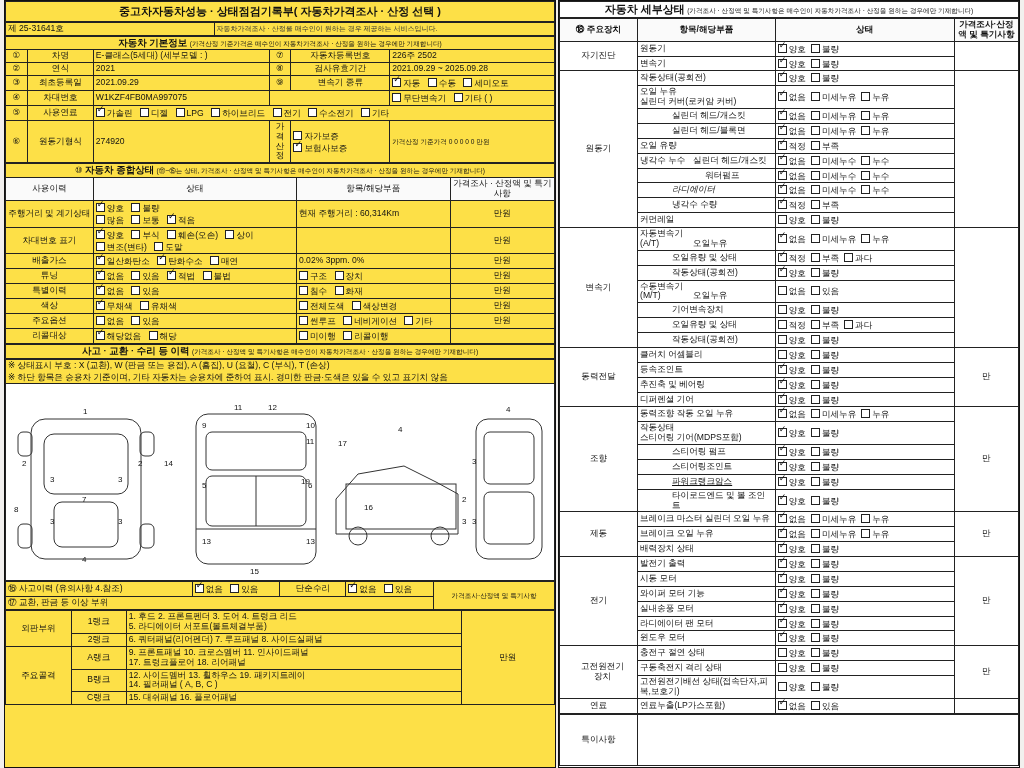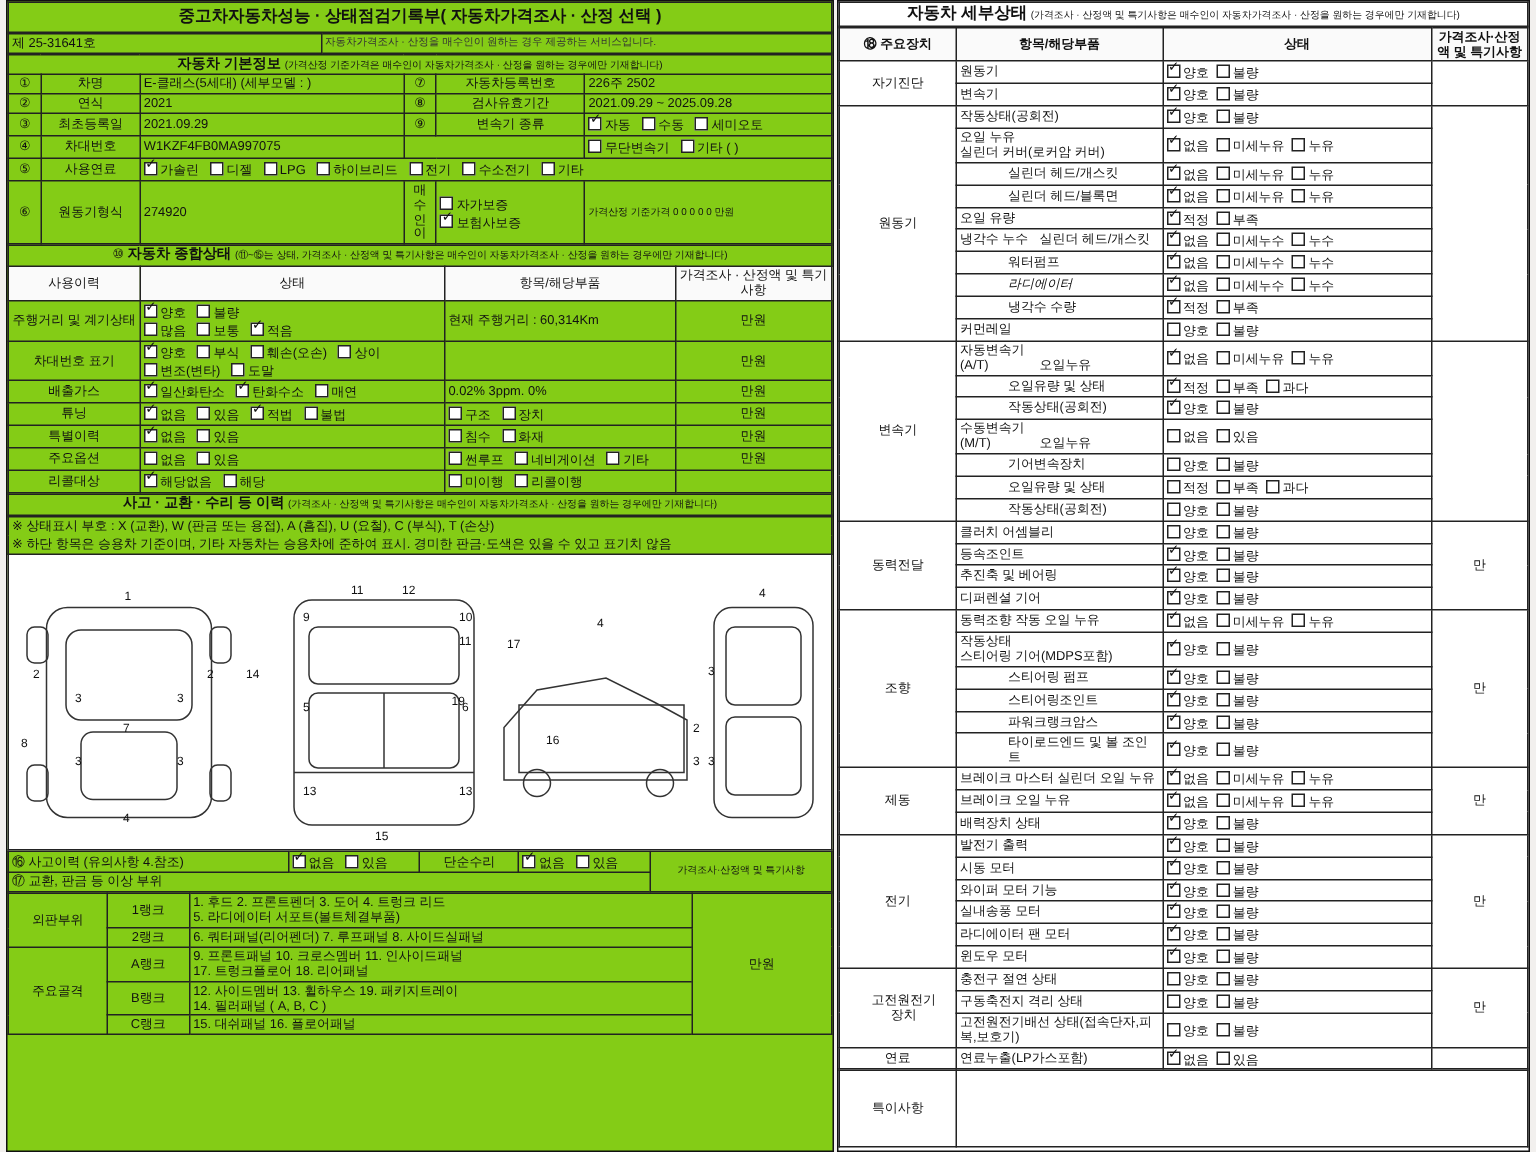--- a/index.html
+++ b/index.html
@@ -5,21 +5,21 @@
   html,body{margin:0;padding:0;}
   body{
     width:1024px;height:768px;
     background:#f2f0ee;
     font-family:"Liberation Sans","DejaVu Sans",sans-serif;
     font-size:9px;color:#111;
     overflow:hidden;
     position:relative;
   }
   .page{position:absolute;inset:0;}
-  .lcol{position:absolute;left:4px;top:0;width:552px;height:768px;border:1.5px solid #111;box-sizing:border-box;background:#84cc16;}
+  .lcol{position:absolute;left:4px;top:0;width:552px;height:768px;border:1.5px solid #111;box-sizing:border-box;background:#fde047;}
   .rcol{position:absolute;left:558px;top:0;width:462px;height:768px;border:1.5px solid #111;box-sizing:border-box;background:#fff;}
   .topbar{position:absolute;left:0;top:-12px;width:1024px;height:14px;font-size:8.5px;color:#222;}
 
   table{border-collapse:collapse;width:100%;}
   td,th{border:0.8px solid #222;padding:1px 2px;vertical-align:middle;font-size:8.6px;line-height:1.15;}
   .ctr{text-align:center;}
   .lft{text-align:left;}
   .nb{border:none;}
   .hdr{font-weight:bold;text-align:center;font-size:11px;padding:3px 0;}
   .tiny{font-size:6.6px;}
@@ -121,21 +121,21 @@
           <span class="opt"><span class="cb"></span><span>하이브리드</span></span>
           <span class="opt"><span class="cb"></span><span>전기</span></span>
           <span class="opt"><span class="cb"></span><span>수소전기</span></span>
           <span class="opt"><span class="cb"></span><span>기타</span></span>
         </td>
       </tr>
       <tr>
         <td class="ctr">⑥</td>
         <td class="ctr">원동기형식</td>
         <td class="lft">274920</td>
-        <td class="ctr" colspan="1">매수인이</td>
+        <td class="ctr" colspan="1">가격산정</td>
         <td class="lft">
           <span class="opt"><span class="cb"></span><span>자가보증</span></span>
           <span class="opt"><span class="cb on"></span><span>보험사보증</span></span>
         </td>
         <td class="lft tiny">
           <span>가격산정 기준가격</span>
           <span>0</span>
           <span>0</span>
           <span>0</span>
           <span>0</span>
@@ -213,20 +213,32 @@
       </tr>
       <tr>
         <td class="ctr">특별이력</td>
         <td class="lft">
           <span class="opt"><span class="cb on"></span><span>없음</span></span>
           <span class="opt"><span class="cb"></span><span>있음</span></span>
         </td>
         <td class="lft">
           <span class="opt"><span class="cb"></span><span>침수</span></span>
           <span class="opt"><span class="cb"></span><span>화재</span></span>
+        </td>
+        <td class="ctr">만원</td>
+      </tr>
+      <tr>
+        <td class="ctr">색상</td>
+        <td class="lft">
+          <span class="opt"><span class="cb on"></span><span>무채색</span></span>
+          <span class="opt"><span class="cb"></span><span>유채색</span></span>
+        </td>
+        <td class="lft">
+          <span class="opt"><span class="cb"></span><span>전체도색</span></span>
+          <span class="opt"><span class="cb"></span><span>색상변경</span></span>
         </td>
         <td class="ctr">만원</td>
       </tr>
       <tr>
         <td class="ctr">주요옵션</td>
         <td class="lft">
           <span class="opt"><span class="cb"></span><span>없음</span></span>
           <span class="opt"><span class="cb"></span><span>있음</span></span>
         </td>
         <td class="lft">
@@ -446,21 +458,21 @@
           </tr>
           <tr>
             <td class="lft">오일 유량</td>
             <td class="lft"><span class="opt"><span class="cb on"></span>적정</span><span class="opt"><span class="cb"></span>부족</span></td>
           </tr>
           <tr>
             <td class="lft"><span style="display:inline-block;width:40%;white-space:pre-line">냉각수 누수</span><span style="display:inline-block">실린더 헤드/개스킷</span></td>
             <td class="lft"><span class="opt"><span class="cb on"></span>없음</span><span class="opt"><span class="cb"></span>미세누수</span><span class="opt"><span class="cb"></span>누수</span></td>
           </tr>
           <tr>
-            <td class="lft" style="padding-left: 34px;">워터펌프</td>
+            <td class="lft" style="padding-left: 34px; text-align: center;">워터펌프</td>
             <td class="lft"><span class="opt"><span class="cb on"></span>없음</span><span class="opt"><span class="cb"></span>미세누수</span><span class="opt"><span class="cb"></span>누수</span></td>
           </tr>
           <tr>
             <td class="lft" style="padding-left: 34px; font-style: italic;">라디에이터</td>
             <td class="lft"><span class="opt"><span class="cb on"></span>없음</span><span class="opt"><span class="cb"></span>미세누수</span><span class="opt"><span class="cb"></span>누수</span></td>
           </tr>
           <tr>
             <td class="lft" style="padding-left: 34px;">냉각수 수량</td>
             <td class="lft"><span class="opt"><span class="cb on"></span>적정</span><span class="opt"><span class="cb"></span>부족</span></td>
           </tr>
@@ -530,21 +542,21 @@
           </tr>
           <tr>
             <td class="lft" style="padding-left: 34px;">스티어링 펌프</td>
             <td class="lft"><span class="opt"><span class="cb on"></span>양호</span><span class="opt"><span class="cb"></span>불량</span></td>
           </tr>
           <tr>
             <td class="lft" style="padding-left: 34px;">스티어링조인트</td>
             <td class="lft"><span class="opt"><span class="cb on"></span>양호</span><span class="opt"><span class="cb"></span>불량</span></td>
           </tr>
           <tr>
-            <td class="lft" style="padding-left: 34px;">파워크랭크암스</td>
+            <td class="lft" style="padding-left: 34px; text-decoration: underline;">파워크랭크암스</td>
             <td class="lft"><span class="opt"><span class="cb on"></span>양호</span><span class="opt"><span class="cb"></span>불량</span></td>
           </tr>
           <tr>
             <td class="lft" style="padding-left: 34px;">타이로드엔드 및 볼 조인트</td>
             <td class="lft"><span class="opt"><span class="cb on"></span>양호</span><span class="opt"><span class="cb"></span>불량</span></td>
           </tr>
           <tr>
             <td class="ctr" rowspan="3" style="white-space: pre-line;">제동</td>
             <td class="lft">브레이크 마스터 실린더 오일 누유</td>
             <td class="lft"><span class="opt"><span class="cb on"></span>없음</span><span class="opt"><span class="cb"></span>미세누유</span><span class="opt"><span class="cb"></span>누유</span></td>

